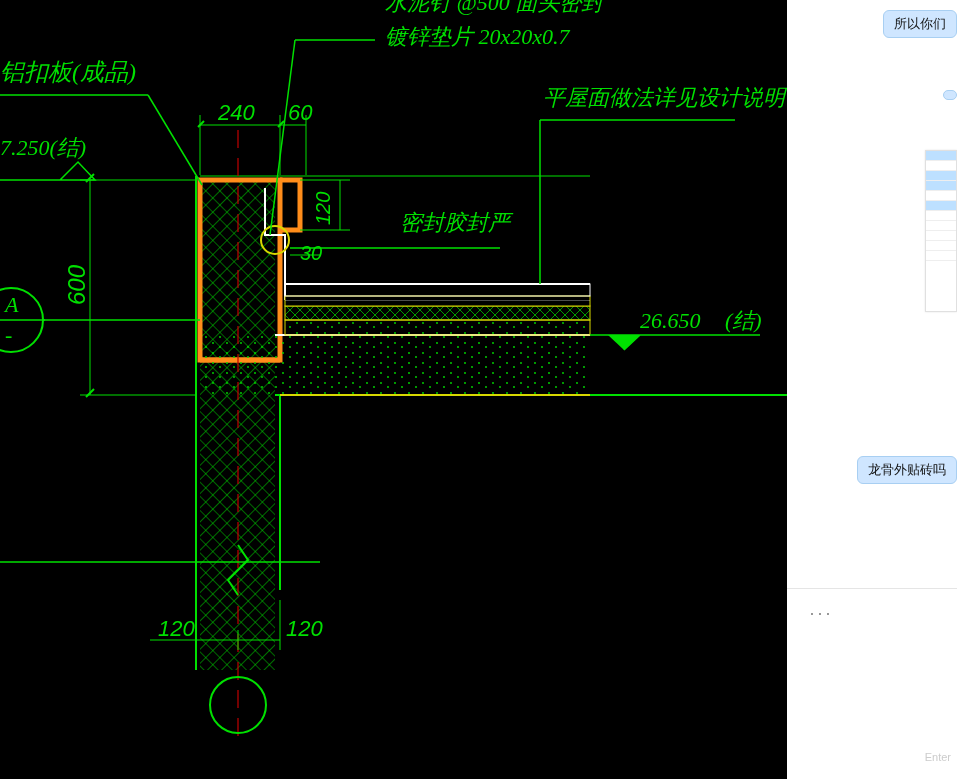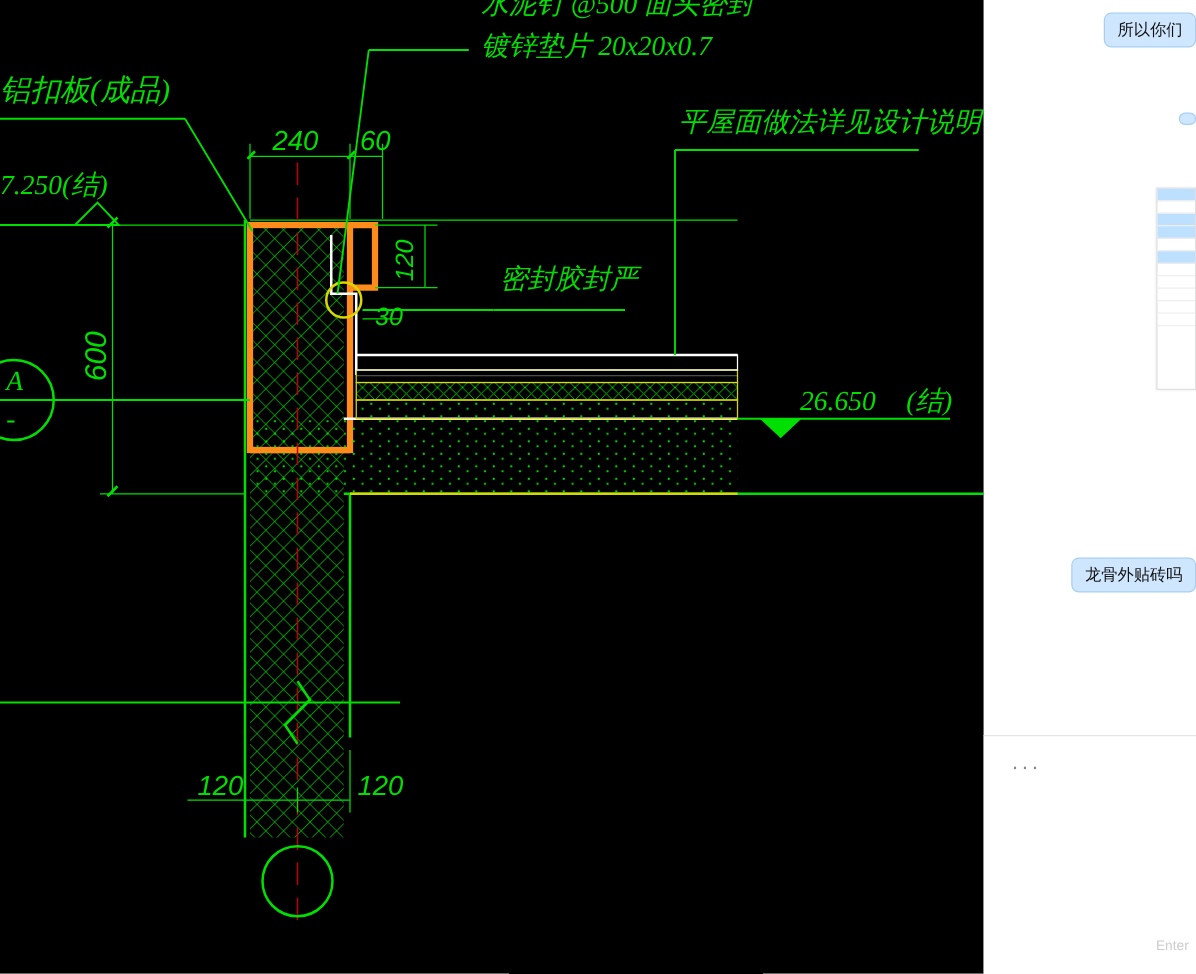--- a/index.html
+++ b/index.html
@@ -252,19 +252,19 @@
       <div class="thumb-row hl"></div>
       <div class="thumb-row"></div>
       <div class="thumb-row hl"></div>
       <div class="thumb-row"></div>
       <div class="thumb-row"></div>
       <div class="thumb-row"></div>
       <div class="thumb-row"></div>
       <div class="thumb-row"></div>
     </div>
 
-    <div class="msg" style="top:446px; right:0;">龙骨外贴砖吗</div>
+    <div class="msg" style="top:456px; right:0;">龙骨外贴砖吗</div>
   </div>
   <div class="chat-footer">
     <span class="dots">···</span>
     <span class="input-hint">Enter</span>
   </div>
 </div>
 
 </body></html>

